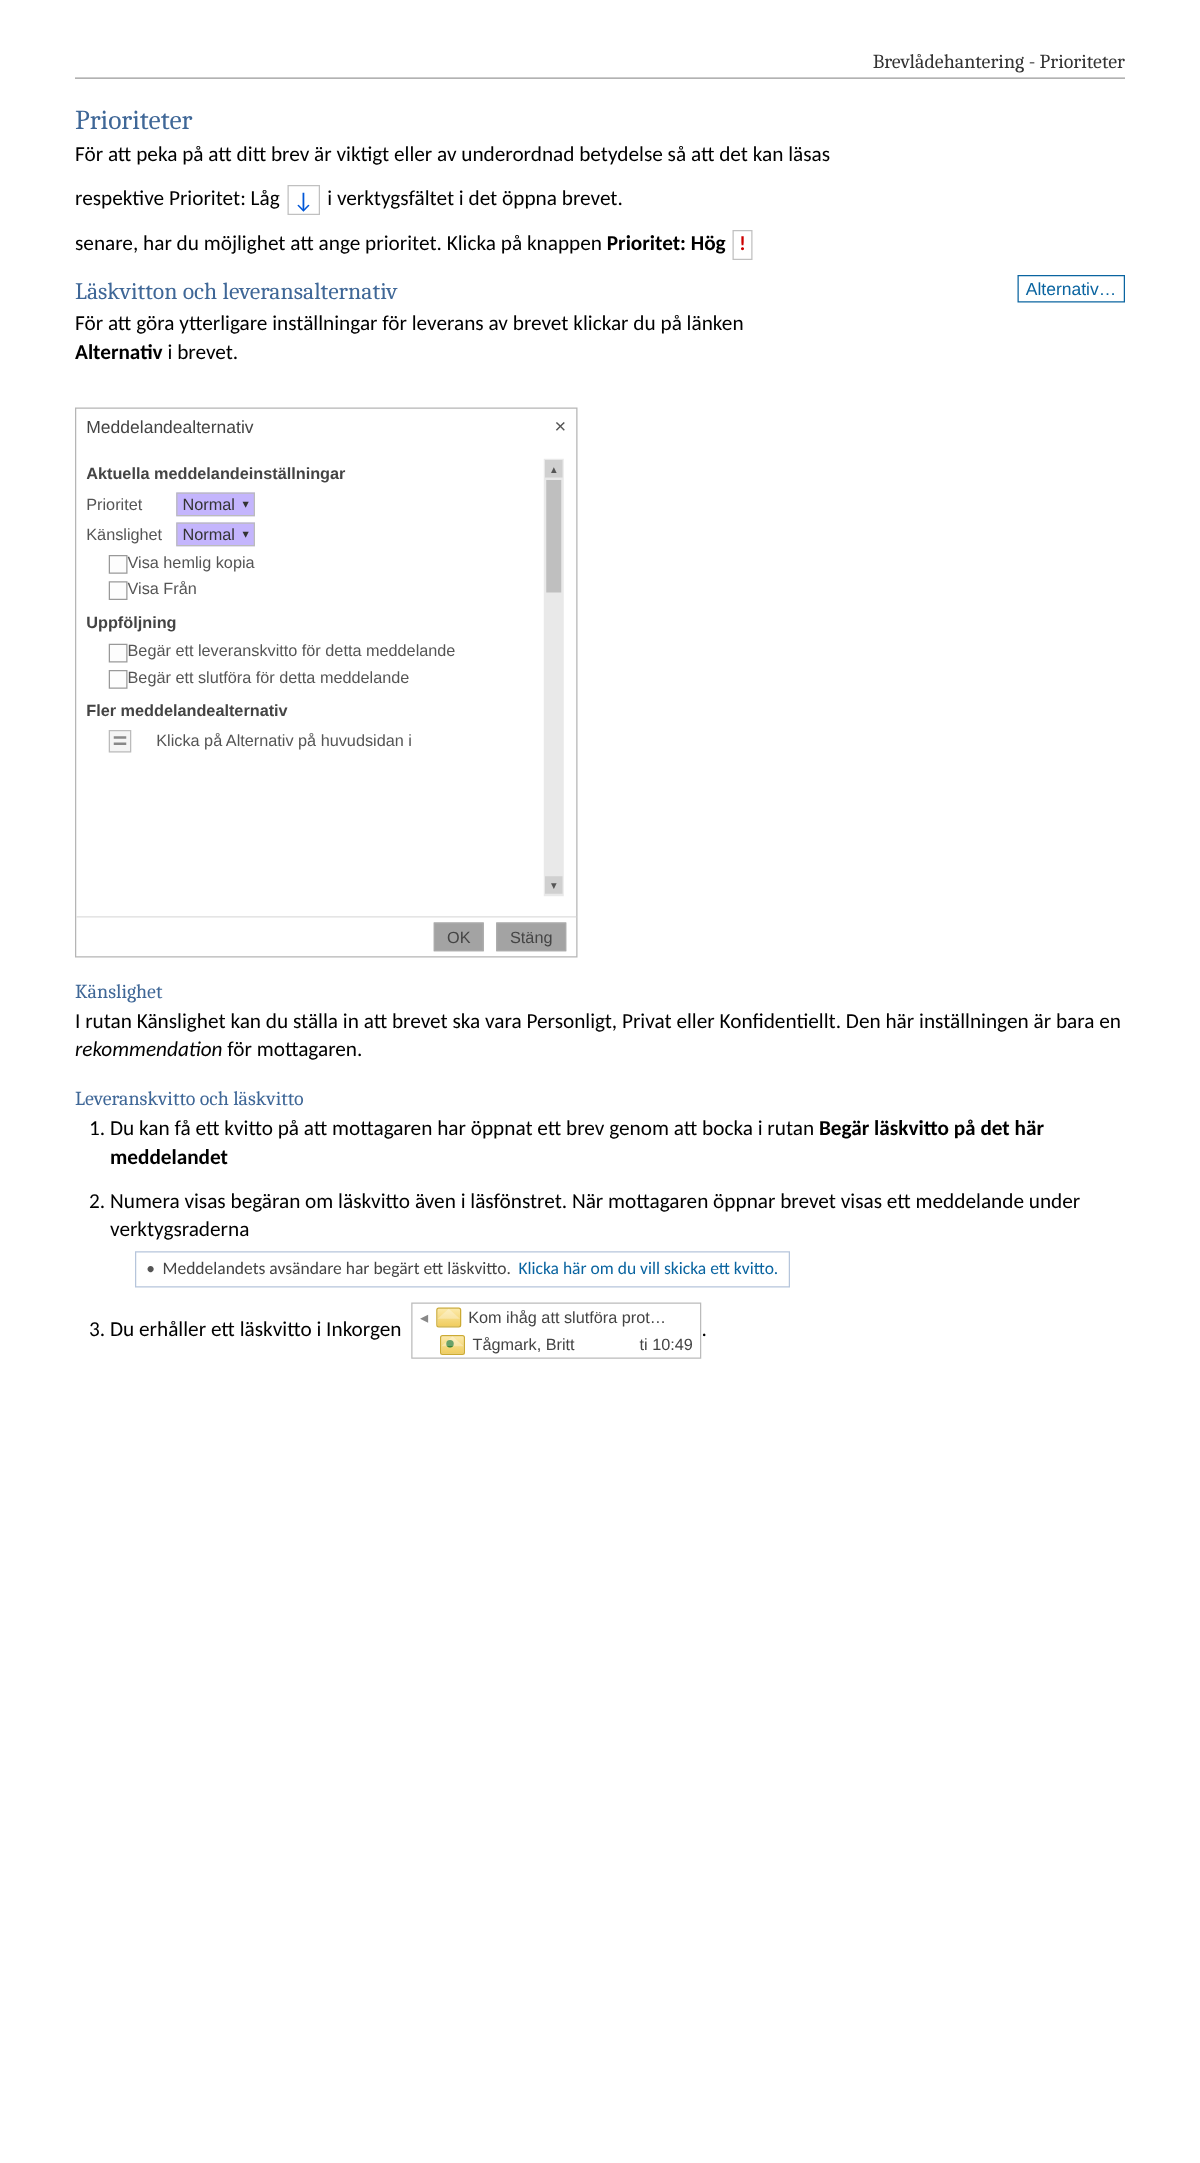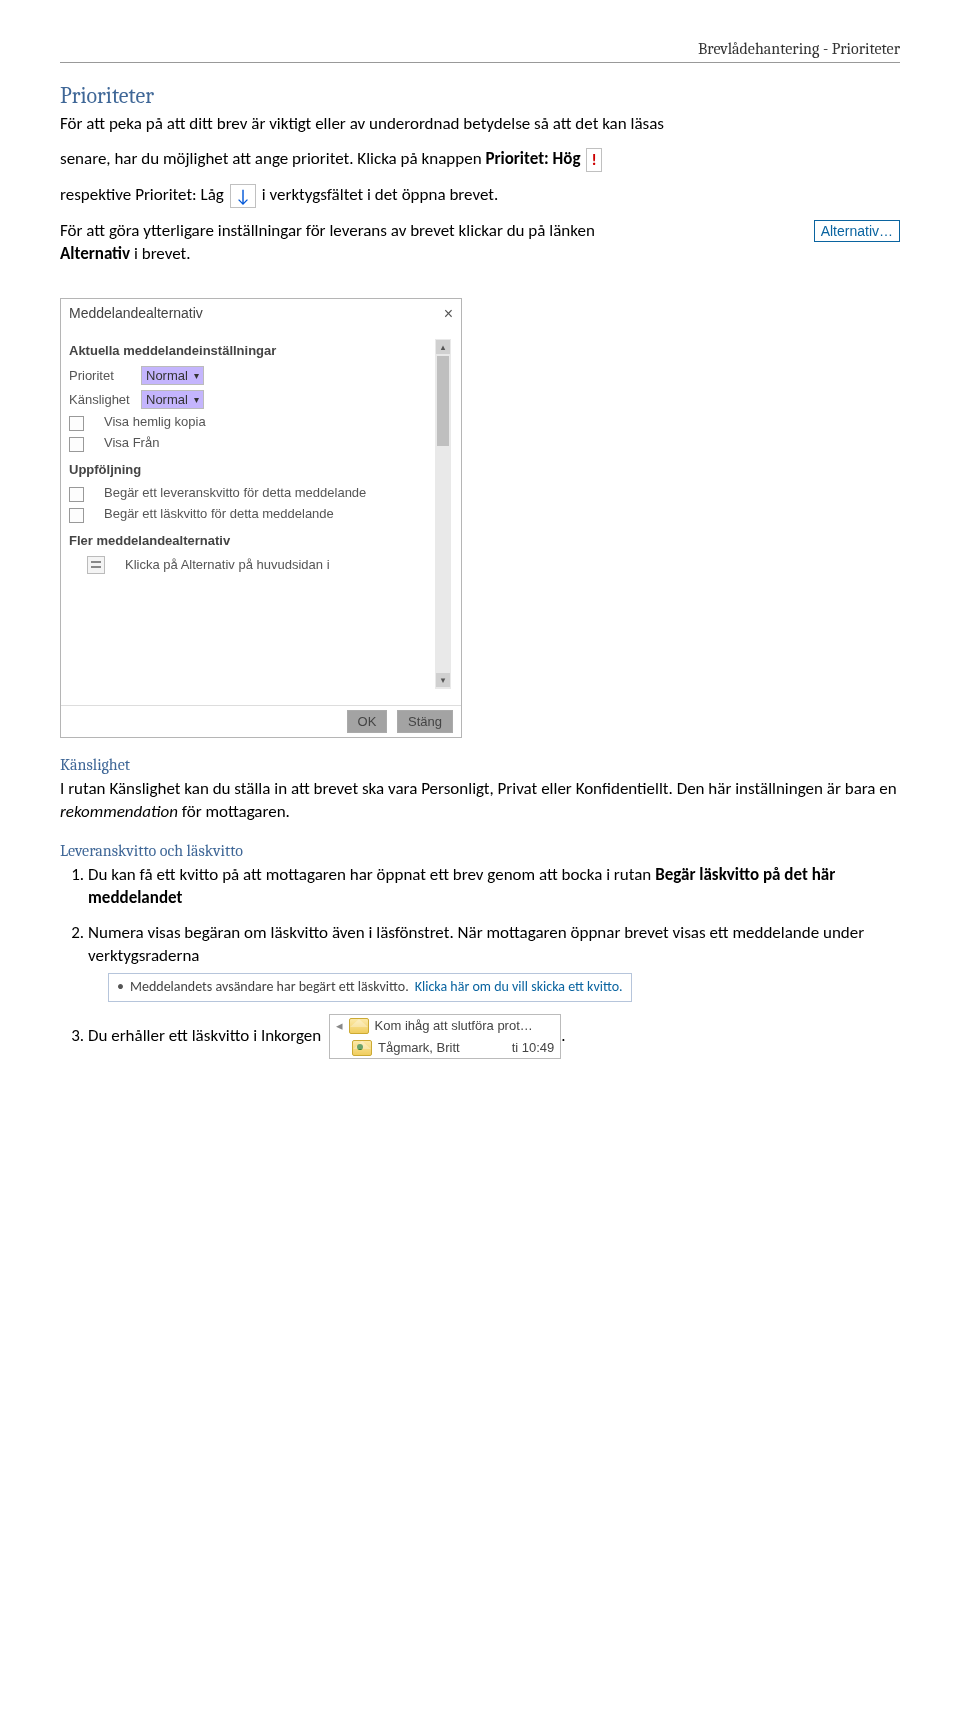--- a/index.html
+++ b/index.html
@@ -118,22 +118,23 @@
     font-size: 13px;
     display: inline-flex;
     align-items: center;
     background: #c4b5fd;
     color: #333;
   }
   .fake-select .arrow { margin-left: 6px; font-size: 10px; }
   .chk-row {
     display: flex;
     align-items: flex-start;
+    margin-left: 18px;
     margin-bottom: 4px;
-    gap: 20px;
+    gap: 0;
   }
   .fake-chk {
     width: 13px; height: 13px; border: 1px solid #999; background: #fdfdfd;
     flex: none; margin-top: 2px;
   }
   .list-row {
     display: flex;
     align-items: center;
     margin-left: 18px;
     gap: 20px;
@@ -250,32 +251,33 @@
 
 <div class="page">
   <div class="doc-header">Brevlådehantering - Prioriteter</div>
 
   <h2 class="section-title">Prioriteter</h2>
 
   <p class="body-text">
     <span>För att peka på att ditt brev är viktigt eller av underordnad betydelse så att det kan läsas</span>
   </p>
   <p class="body-text">
-    <span>senare, har du möjlighet att ange prioritet. Klicka på knappen </span><span class="bold">Prioritet: Hög</span>
-    <span class="inline-icon priority-high">!</span>
-  </p>
-  <p class="body-text">
     <span>respektive Prioritet: Låg</span>
     <span class="inline-icon priority-low">↓</span>
     <span> i verktygsfältet i det öppna brevet.</span>
   </p>
+  <p class="body-text">
+    <span>senare, har du möjlighet att ange prioritet. Klicka på knappen </span><span class="bold">Prioritet: Hög</span>
+    <span class="inline-icon priority-high">!</span>
+  </p>
 
   <div class="float-right">
     <span class="link-btn">Alternativ…</span>
   </div>
+  <h3 class="subsection">Läskvitton och leveransalternativ</h3>
   <p class="body-text" style="max-width:600px">
     <span>För att göra ytterligare inställningar för leverans av brevet klickar du på länken </span><span class="bold">Alternativ</span><span> i brevet.</span>
   </p>
   <div class="clear"></div>
 
   <div class="dialog">
     <div class="dialog-title">
       <span>Meddelandealternativ</span>
       <span class="dialog-close">×</span>
     </div>
@@ -305,21 +307,21 @@
           <span>Visa Från</span>
         </div>
 
         <div class="dialog-sect-header">Uppföljning</div>
         <div class="chk-row">
           <span class="fake-chk"></span>
           <span>Begär ett leveranskvitto för detta meddelande</span>
         </div>
         <div class="chk-row">
           <span class="fake-chk"></span>
-          <span>Begär ett läskvitto för detta meddelande</span>
+          <span>Begär ett slutföra för detta meddelande</span>
         </div>
 
         <div class="dialog-sect-header">Fler meddelandealternativ</div>
         <div class="list-row">
           <span class="list-icon"></span>
           <span>Klicka på Alternativ på huvudsidan i</span>
         </div>
 
         <div class="dialog-scroll">
           <div class="scroll-btn">▴</div>

